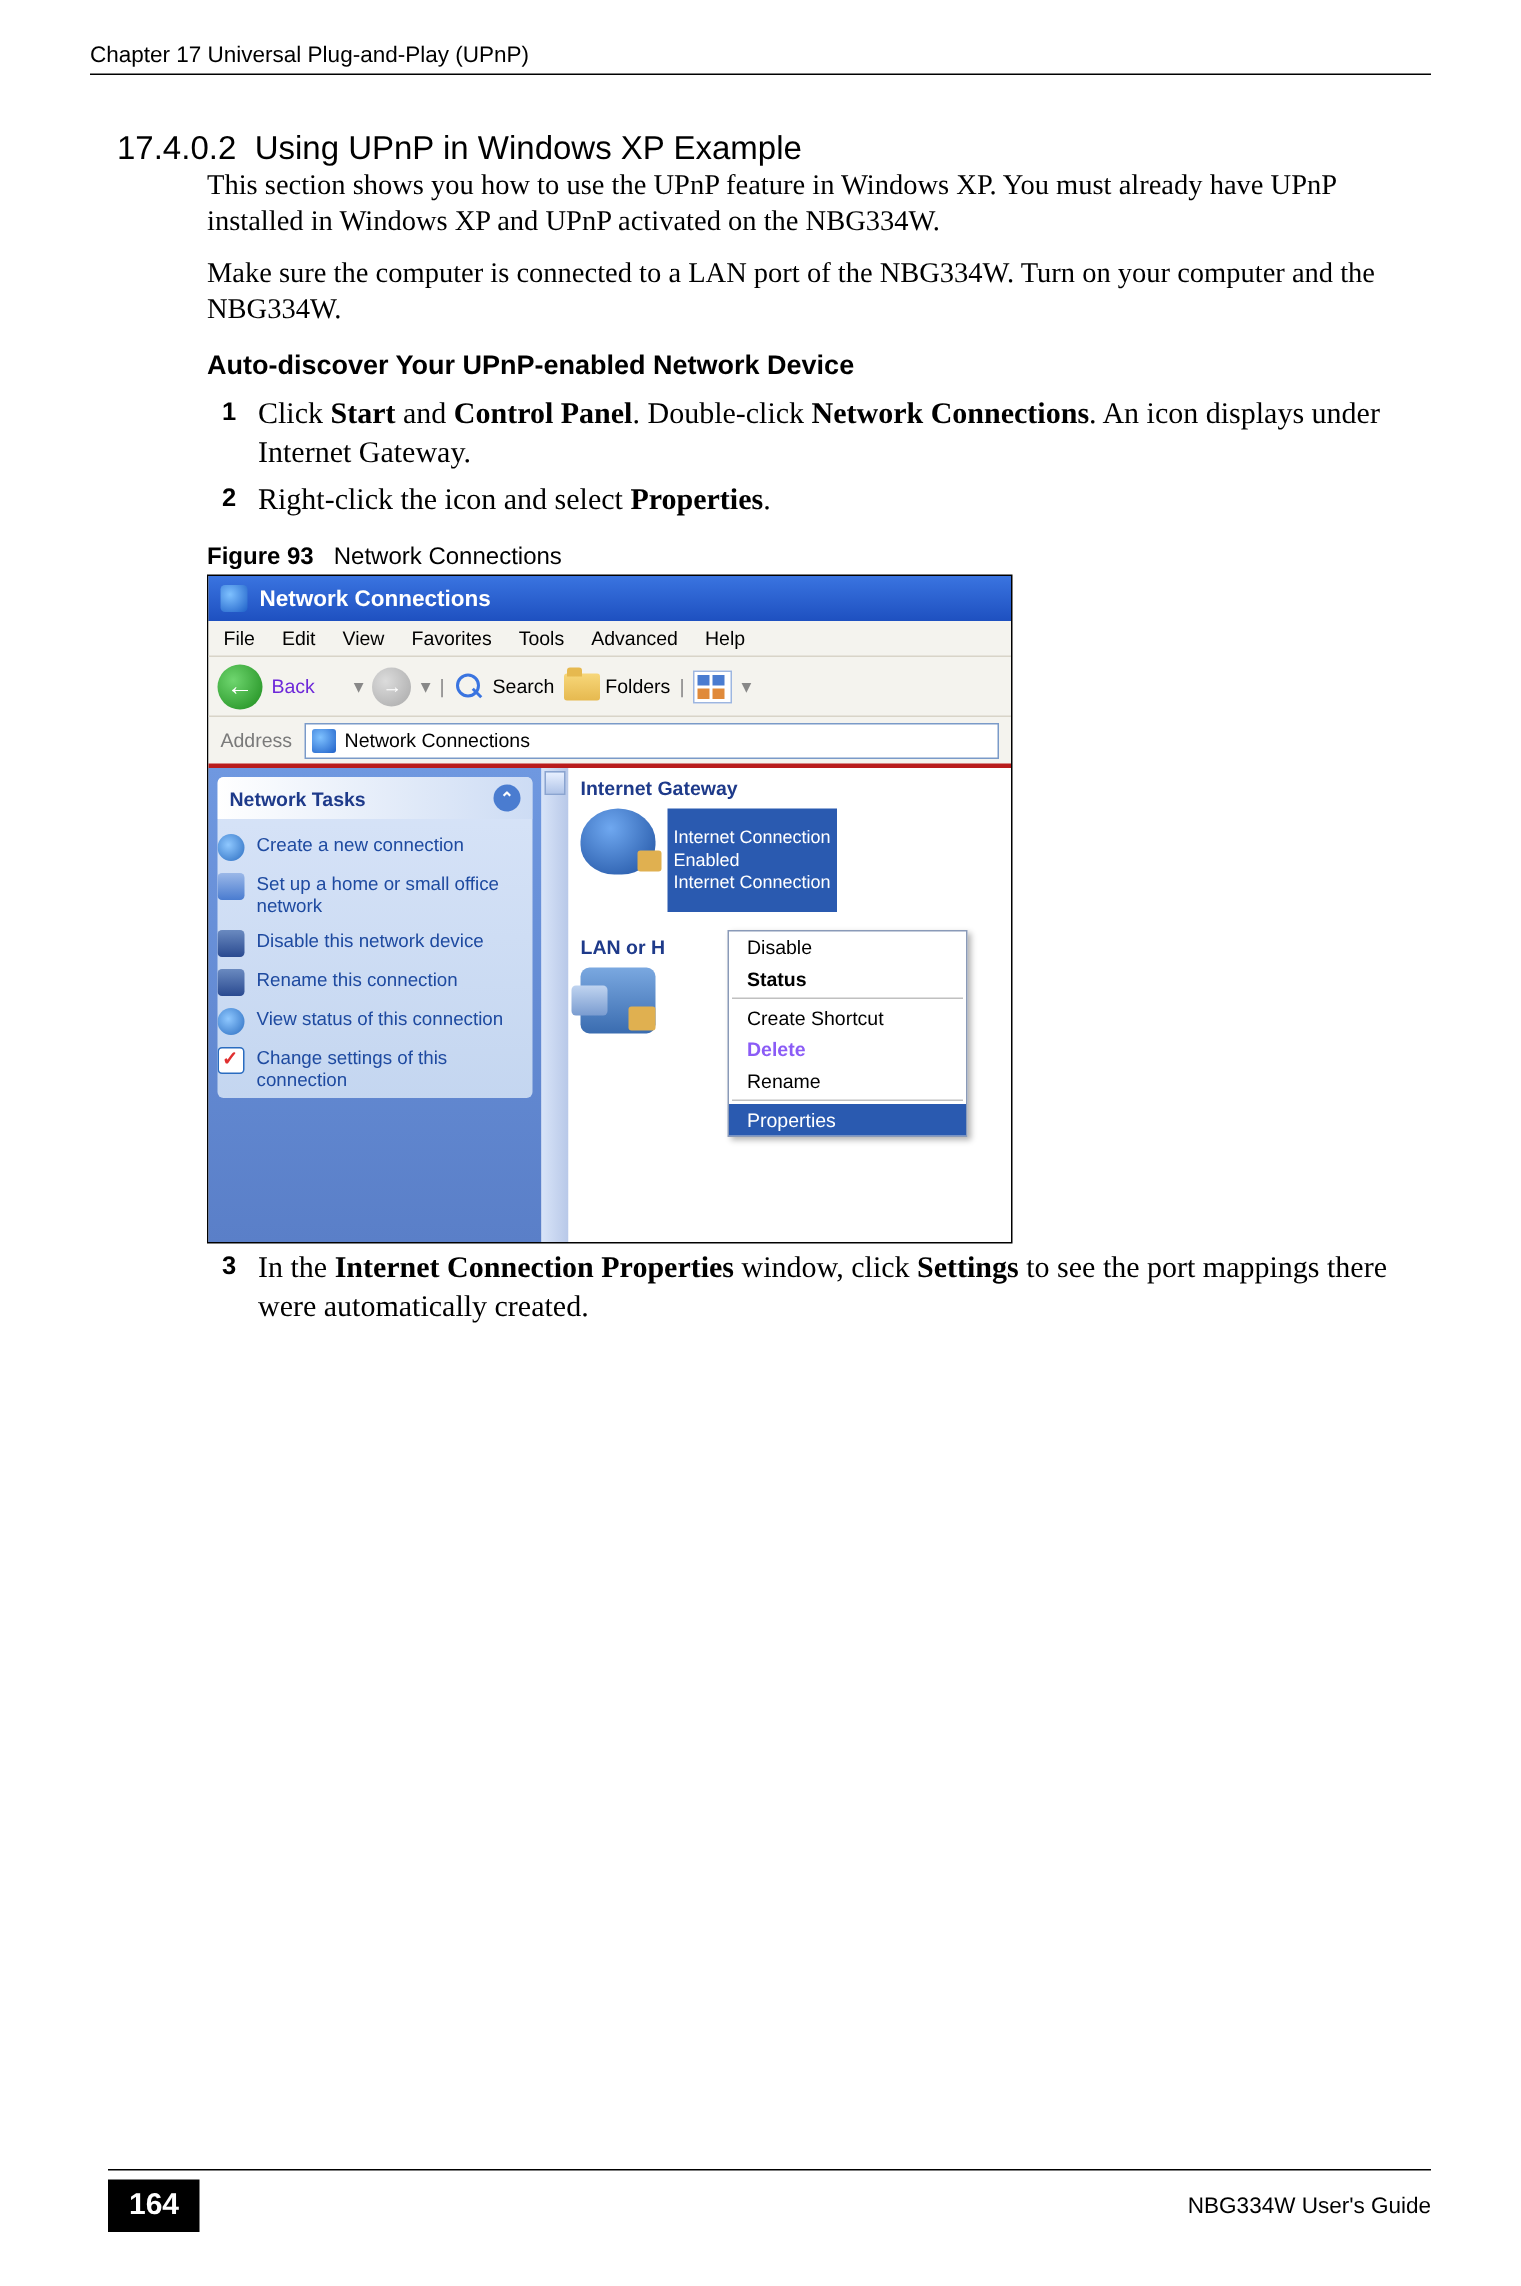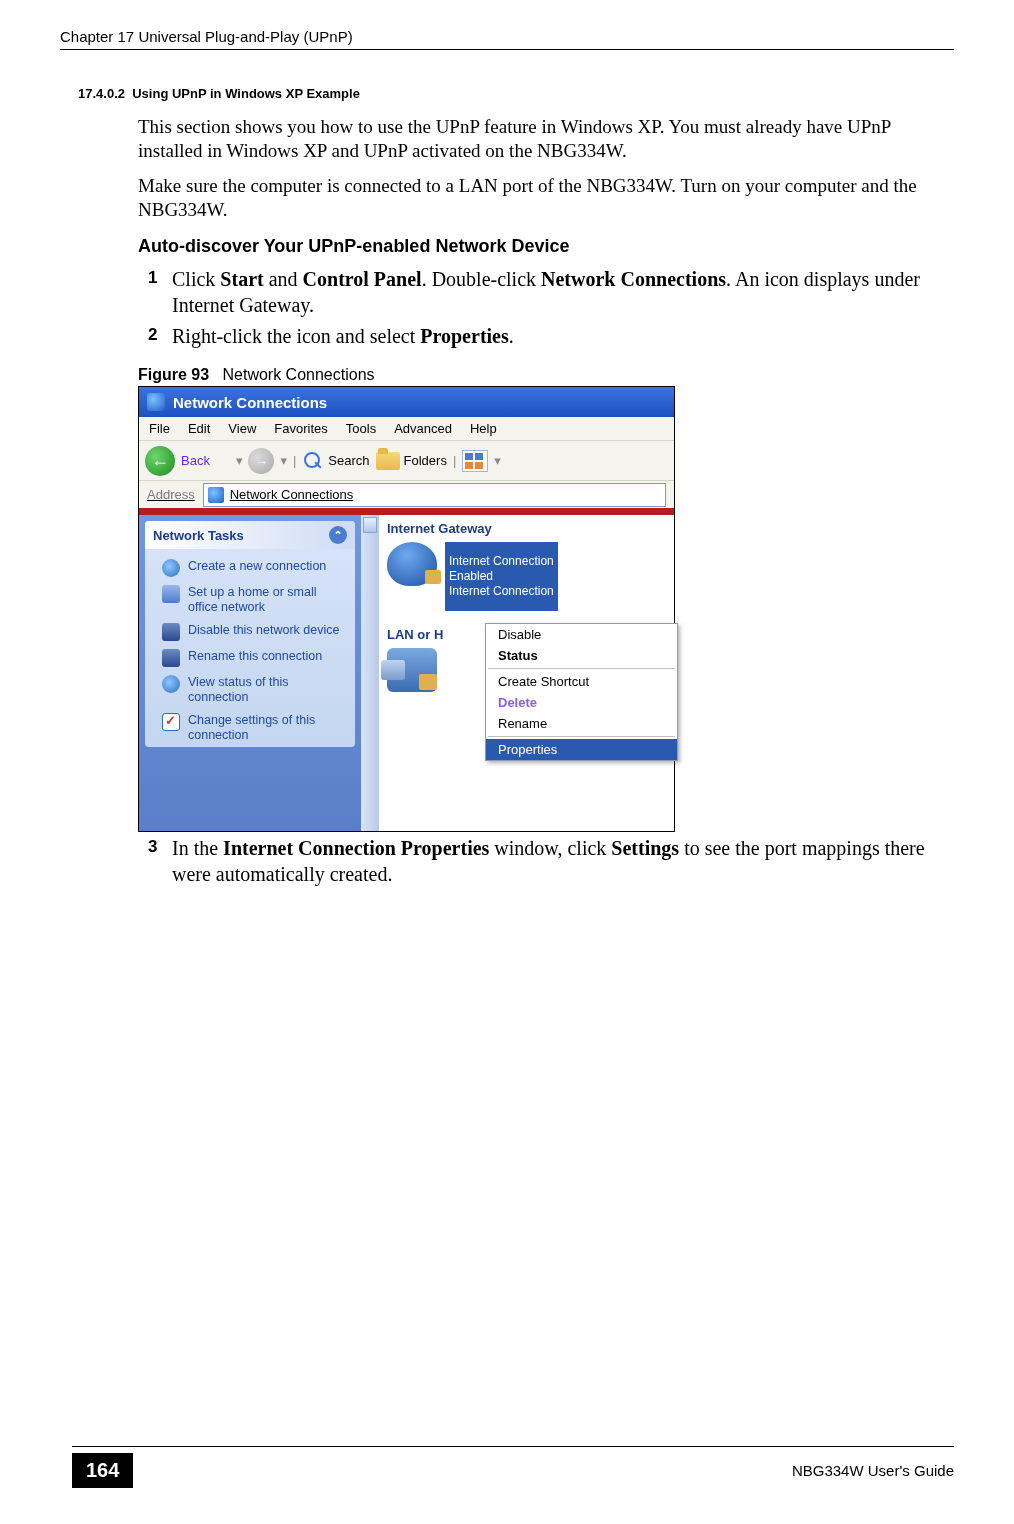--- a/index.html
+++ b/index.html
@@ -17,24 +17,23 @@
       color: #000;
       margin-bottom: 4px;
     }
     .header-rule {
       border: none;
       border-top: 1.5px solid #000;
       margin-bottom: 36px;
     }
     .section-heading {
       font-family: Arial, Helvetica, sans-serif;
-      font-weight: bold;
-      font-size: 13px;
+      font-weight: normal;
+      font-size: 22px;
       margin-left: 18px;
-      margin-bottom: 14px;
     }
     .body-para {
       font-size: 19px;
       margin-left: 78px;
       margin-right: 10px;
       margin-bottom: 10px;
       line-height: 1.28;
     }
     .sub-heading {
       font-family: Arial, Helvetica, sans-serif;
@@ -150,23 +149,22 @@
       background: #fff; display:flex; flex-wrap:wrap; padding:2px; gap:2px;
     }
     .tb-views span { width:8px; height:7px; background:#4a7cd0; }
     .tb-views span:nth-child(3), .tb-views span:nth-child(4) { background:#e08a3a; }
     .addressbar {
       background: #f4f3ee;
       display: flex;
       align-items: center;
       gap: 8px;
       padding: 4px 8px;
-      border-bottom: 7px solid #b91c1c;
+      border-bottom: 3px solid #b91c1c;
       height: 34px;
-      text-decoration: underline;
     }
     .addr-label { color: #7a7a7a; }
     .addr-field {
       flex: 1; background: #fff; border: 1px solid #7a9ac8;
       height: 24px; display:flex; align-items:center; gap:6px; padding: 0 4px;
     }
     .addr-icon {
       width: 16px; height: 16px;
       background: radial-gradient(circle at 35% 35%, #7ec1ff, #1e60c8);
       border-radius: 2px;
@@ -190,21 +188,21 @@
       background: linear-gradient(to right, #fff, #cddcf4);
       display:flex; align-items:center; justify-content:space-between;
       padding: 5px 8px;
       color: #1e3a8a; font-weight: bold;
     }
     .collapse-btn {
       width: 18px; height:18px; border-radius:50%;
       background:#4a7cd0; color:#fff; display:flex;
       align-items:center; justify-content:center; font-size:11px;
     }
-    .task-list { padding: 6px 8px 0 17px; }
+    .task-list { padding: 6px 8px 0 0; }
     .task-item {
       display:flex; align-items:flex-start; gap:8px;
       color: #1e4aa0; padding: 4px 0; font-size: 12.5px;
       line-height: 1.2;
     }
     .task-icon {
       width: 18px; height: 18px; flex-shrink:0;
       background: #3a74e0; border-radius: 3px;
       position: relative;
     }
@@ -262,21 +260,21 @@
       content:""; position:absolute; left:32px; top:26px;
       width:18px; height:16px; background:#e0b050; border-radius:2px;
     }
     .conn-label-sel {
       background:#2a5ab0; color:#fff; padding: 12px 4px;
       font-size: 12px; line-height:1.25;
     }
     .group-heading.lan-truncated { margin-top: 8px; }
     .context-menu {
       position:absolute; left: 106px; top: 108px;
-      width: 193px; background:#fff;
+      width: 160px; background:#fff;
       border: 1px solid #8a9ab8;
       box-shadow: 2px 2px 4px rgba(0,0,0,0.3);
       z-index: 5;
     }
     .cm-item {
       padding: 3px 12px; font-size: 13px; color:#000;
       border-bottom: none;
     }
     .cm-item.bold { font-weight: bold; }
     .cm-item.disabled { color:#8b5cf6;font-weight:bold; }

